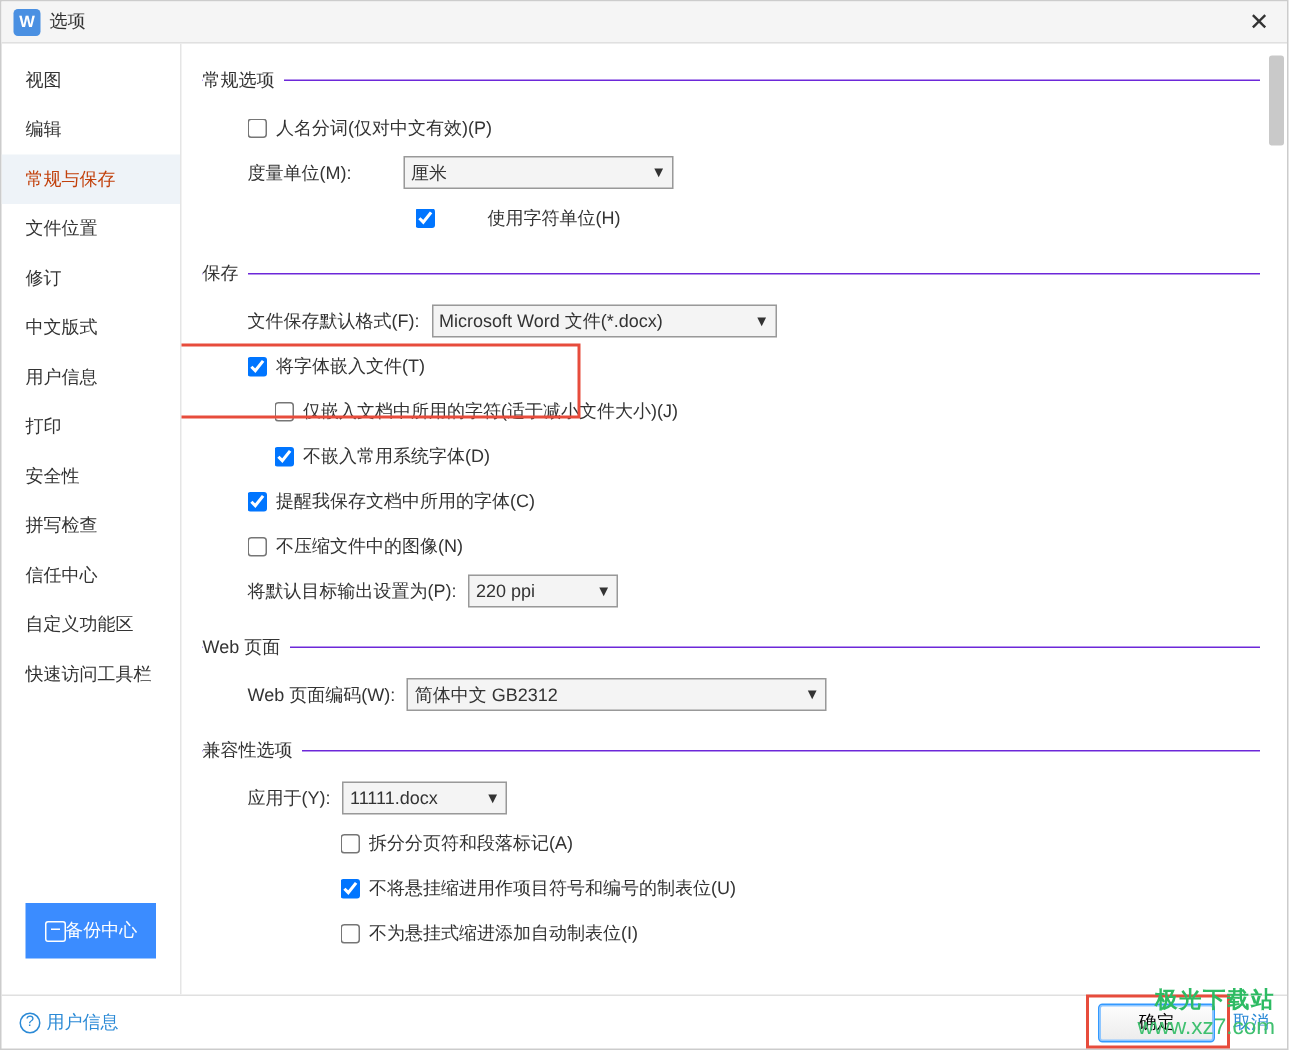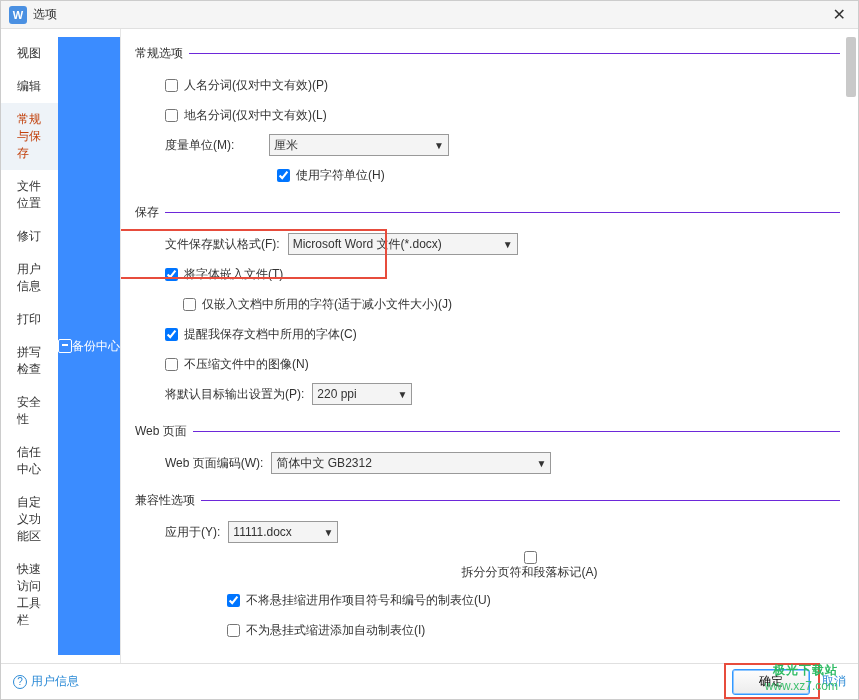--- a/index.html
+++ b/index.html
@@ -3,25 +3,25 @@
 <meta charset="utf-8">
 <style>
 * { box-sizing: border-box; margin: 0; padding: 0; }
 body { font-family: "Microsoft YaHei", "SimSun", sans-serif; font-size: 12px; color: #333; background: #fff; }
 .window { width: 859px; height: 700px; border: 1px solid #ccc; position: relative; display: flex; flex-direction: column; }
 .titlebar { height: 28px; background: #f5f5f5; display: flex; align-items: center; padding: 0 8px; border-bottom: 1px solid #e0e0e0; }
 .titlebar .app-icon { width: 18px; height: 18px; background: #4a90e2; border-radius: 3px; display: inline-flex; align-items: center; justify-content: center; color: #fff; font-weight: bold; font-size: 11px; margin-right: 6px; }
 .titlebar .title { flex: 1; }
 .titlebar .close { font-size: 16px; cursor: pointer; padding: 0 4px; }
 .body-area { flex: 1; display: flex; overflow: hidden; }
-.sidebar { width: 120px; border-right: 1px solid #e5e5e5; padding: 8px 0; display: flex; }
+.sidebar { width: 120px; border-right: 1px solid #e5e5e5; padding: 8px 0; display: flex; flex-direction: column; }
 .sidebar .nav { flex: 1; }
 .sidebar .nav-item { padding: 8px 16px; cursor: pointer; color: #4a6; color: #333; }
 .sidebar .nav-item.selected { background: #eef3f8; color: #c2410c; }
-.backup-btn { margin: 0; padding: 10px 0; background: #3b8cff; color: #fff; text-align: right; cursor: pointer; display: flex; align-items: center; justify-content: center; gap: 0; }
+.backup-btn { margin: 16px; padding: 10px 0; background: #3b8cff; color: #fff; text-align: right; cursor: pointer; display: flex; align-items: center; justify-content: center; gap: 0; }
 .backup-btn .bi { display:inline-block; width:14px; height:14px; border:1.5px solid #fff; border-radius:2px; position:relative;}
 .backup-btn .bi::after{content:"";position:absolute;width:6px;height:1.5px;background:#fff;top:4px;left:3px;}
 .content { flex: 1; padding: 10px 18px 0 14px; overflow-y: auto; position: relative; }
 fieldset.group { border: none; border-top: 1px solid #6d28d9; margin: 6px 0 10px 0; padding: 8px 0 0 12px; }
 fieldset.group legend { padding: 0 6px 0 0; color: #333; margin-left: -12px; }
 .row { display: flex; align-items: center; margin: 4px 0 8px 0; min-height: 22px; }
 .row.indent1 { margin-left: 18px; }
 .row.indent2 { margin-left: 36px; }
 .lbl { margin-right: 8px; }
 .cb { margin-right: 6px; width: 13px; height: 13px; }
@@ -35,21 +35,21 @@
 .redbox { position: absolute; border: 2px solid #e74c3c; pointer-events: none; z-index: 5; }
 .statusbar { height: 36px; border-top: 1px solid #e0e0e0; display: flex; align-items: center; padding: 0 12px; justify-content: space-between; }
 .tips { color: #2b8ad6; display: flex; align-items: center; gap: 4px; cursor: pointer; }
 .tips .qicon{ width:14px;height:14px;border:1.5px solid #2b8ad6;border-radius:50%;display:inline-flex;align-items:center;justify-content:center;font-size:10px;color:#2b8ad6;}
 .btnrow { display: flex; align-items: center; gap: 12px; }
 .btn { min-width: 78px; height: 26px; border: 1px solid #8a8a8a; background: linear-gradient(#fdfdfd,#ececec); border-radius: 3px; cursor: pointer; font-size: 12px; display:inline-flex;align-items:center;justify-content:center; padding: 0 14px;}
 .btn.primary { border-color: #3399ff; box-shadow: 0 0 0 1px #8ec6ff inset; }
 .cancel-link { color: #2b8ad6; cursor: pointer; text-align: center; }
 .scrollbar { position:absolute; right:2px; top:8px; bottom:8px; width:10px; }
 .scrollbar .thumb{ position:absolute; top:0; width:100%; height:60px; background:#c9c9c9; border-radius:2px;}
-.wm { position:absolute; right:20px; bottom:6px; text-align:right; font-size:12px; pointer-events:none; }
+.wm { position:absolute; right:8px; bottom:6px; text-align:right; font-size:15px; pointer-events:none; }
 .wm .l1{color:#2dbb63;font-weight:bold;letter-spacing:1px;}
 .wm .l2{color:#40c070;}
 .ok-red { position:absolute; border:2px solid #e74c3c; pointer-events:none; }
 </style>
 </head>
 <body>
 
 <div class="window">
 
   <div class="titlebar">
@@ -60,24 +60,25 @@
 
   <div class="body-area">
 
     <div class="sidebar">
       <div class="nav">
         <div class="nav-item">视图</div>
         <div class="nav-item">编辑</div>
         <div class="nav-item selected">常规与保存</div>
         <div class="nav-item">文件位置</div>
         <div class="nav-item">修订</div>
+        <div class="nav-item">中文版式</div>
         <div class="nav-item">用户信息</div>
         <div class="nav-item">打印</div>
+        <div class="nav-item">安全性</div>
         <div class="nav-item">拼写检查</div>
-        <div class="nav-item">安全性</div>
         <div class="nav-item">信任中心</div>
         <div class="nav-item">自定义功能区</div>
         <div class="nav-item">快速访问工具栏</div>
       </div>
       <div class="backup-btn">
         <span class="bi"></span>
         <span>备份中心</span>
       </div>
     </div>
 
@@ -87,31 +88,27 @@
           <div class="thumb"></div>
         </div>
 
       <fieldset class="group">
         <legend>常规选项</legend>
         <div class="row indent1">
           <input type="checkbox" class="cb" style="">
           <span class="lbl">人名分词(仅对中文有效)(P)</span>
         </div>
         <div class="row indent1">
-          <input type="checkbox" class="cb" style="">
-          <span class="lbl">地名分词(仅对中文有效)(L)</span>
-        </div>
-        <div class="row indent1">
           <span class="lbl" style="width:96px">度量单位(M):</span>
           <div class="combo w-220">
             <span>厘米</span>
             <span class="caret">▼</span>
           </div>
         </div>
-        <div class="row" style="margin-left:130px;">
+        <div class="row" style="margin-left:130px;gap:29px;">
           <input type="checkbox" class="cb" checked="" style="">
           <span class="lbl">使用字符单位(H)</span>
         </div>
       </fieldset>
 
       <fieldset class="group">
         <legend>保存</legend>
 
         <div class="row indent1">
           <span class="lbl">文件保存默认格式(F):</span>
@@ -121,20 +118,24 @@
           </div>
         </div>
         <div class="row indent1">
           <input type="checkbox" class="cb" checked="" style="">
           <span class="lbl">将字体嵌入文件(T)</span>
         </div>
         <div class="row indent2">
           <input type="checkbox" class="cb" style="">
           <span class="lbl">仅嵌入文档中所用的字符(适于减小文件大小)(J)</span>
         </div>
+        <div class="row indent2">
+          <input type="checkbox" class="cb" checked="" style="">
+          <span class="lbl">不嵌入常用系统字体(D)</span>
+        </div>
         <div class="row indent1">
           <input type="checkbox" class="cb" checked="" style="">
           <span class="lbl">提醒我保存文档中所用的字体(C)</span>
         </div>
         <div class="row indent1">
           <input type="checkbox" class="cb" style="">
           <span class="lbl">不压缩文件中的图像(N)</span>
         </div>
         <div class="row indent1">
           <span class="lbl">将默认目标输出设置为(P):</span>
@@ -160,21 +161,21 @@
 
       <fieldset class="group">
         <legend>兼容性选项</legend>
         <div class="row indent1">
           <span class="lbl">应用于(Y):</span>
           <div class="combo w-110">
             <span>11111.docx</span>
             <span class="caret">▼</span>
           </div>
         </div>
-        <div class="row" style="margin-left:80px;flex-direction:column;">
+        <div class="row" style="margin-left:80px;">
           <input type="checkbox" class="cb" style="">
           <span class="lbl">拆分分页符和段落标记(A)</span>
         </div>
         <div class="row" style="margin-left:80px;align-items:center;">
           <input type="checkbox" class="cb" checked="" style="">
           <span class="lbl">不将悬挂缩进用作项目符号和编号的制表位(U)</span>
         </div>
         <div class="row" style="margin-left:80px;">
           <input type="checkbox" class="cb" style="">
           <span class="lbl">不为悬挂式缩进添加自动制表位(I)</span>

